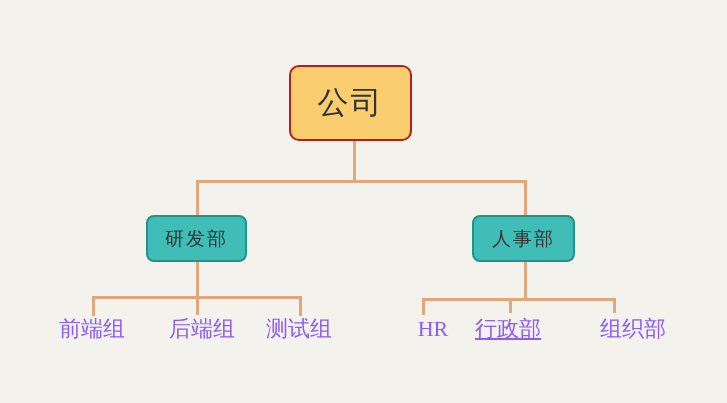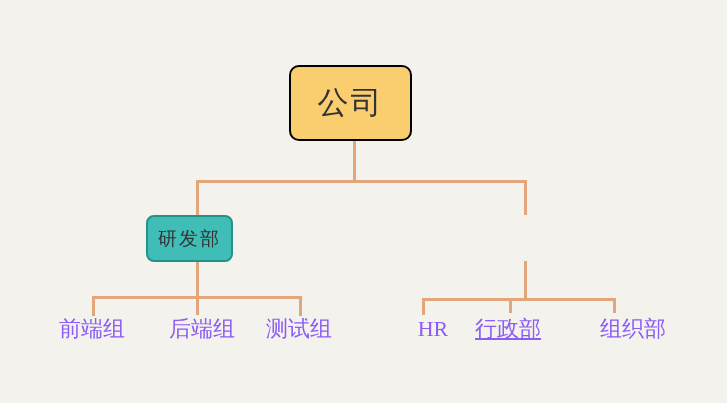--- a/index.html
+++ b/index.html
@@ -22,26 +22,26 @@
     align-items:center;
     justify-content:center;
     box-sizing:border-box;
     color:#333333;
     letter-spacing:2px;
     cursor:default;
   }
   .node-root {
     left:289px; top:65px; width:123px; height:76px;
     background:#FACD6E;
-    border:2px solid #000000;
+    border:2px solid #b91c1c;
     border-radius:10px;
     font-size:31px;
   }
   .node-dept {
-    width:87px; height:47px;
+    width:101px; height:47px;
     background:#3FBDB6;
     border:2px solid #259189;
     border-radius:8px;
     font-size:19px;
   }
   .node-dept-left  { left:146px; top:215px; }
   .node-dept-right { left:472px; top:215px; width:103px; }
   
   .leaf {
     position:absolute;
@@ -81,20 +81,23 @@
   <div class="line" style="left:613px; top:298px; width:3px; height:15px;"></div>
 
   <div class="node node-root">
     <span>公司</span>
   </div>
 
   <div class="node node-dept node-dept-left">
     <span>研发部</span>
   </div>
 
+  <div class="node node-dept node-dept-right">
+    <span>人事部</span>
+  </div>
 
   <span class="leaf leaf-1">前端组</span>
   <span class="leaf leaf-2">后端组</span>
   <span class="leaf leaf-3">测试组</span>
   <span class="leaf leaf-4">HR</span>
   <span class="leaf leaf-5">行政部</span>
   <span class="leaf leaf-6">组织部</span>
 
 </div>
 

